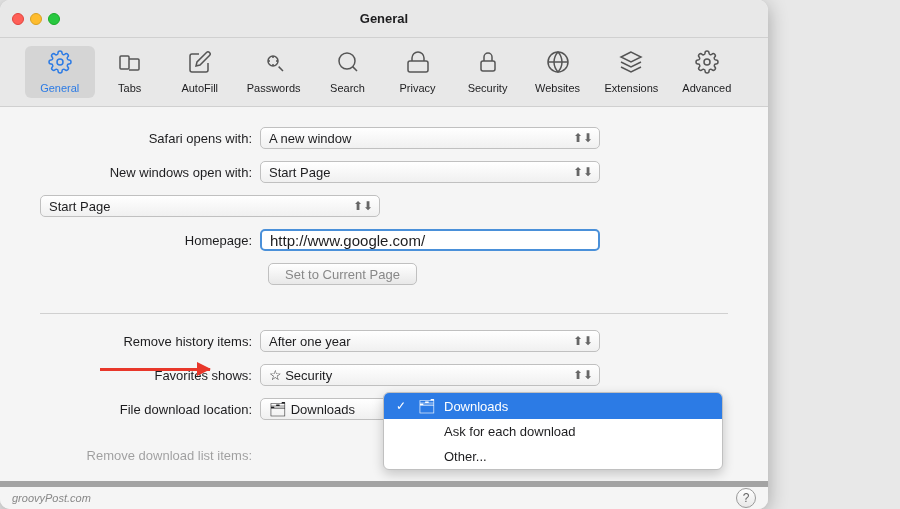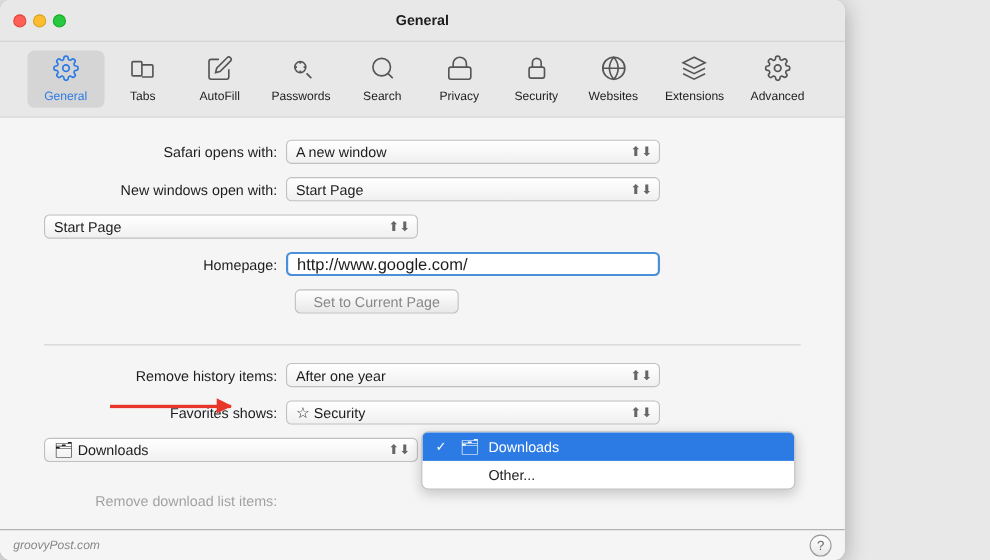--- a/index.html
+++ b/index.html
@@ -279,21 +279,21 @@
 
     
     .star-icon {
       display: inline-block;
       font-size: 14px;
     }
 
     
     .bottom-bar {
       background: #f5f5f5;
-      border-top: 1px solid #a3a3a3;
+      border-top: 6px solid #a3a3a3;
       height: 28px;
       display: flex;
       align-items: center;
       justify-content: space-between;
       padding: 0 12px;
       flex-shrink: 0;
     }
 
     .branding {
       font-size: 11px;
@@ -512,20 +512,21 @@
           <span class="select-box-text">
             <span class="star-icon">☆</span>
             <span>Security</span>
           </span>
           <span class="select-chevron">⬆⬇</span>
         </div>
       </div>
     </div>
 
     <div class="form-row">
+      <div class="form-label">File download location:</div>
       <div class="form-control">
         <div class="select-box">
           <span class="select-box-text">
             <span class="folder-icon">🗂 </span>
             <span>Downloads</span>
           </span>
           <span class="select-chevron">⬆⬇</span>
         </div>
       </div>
     </div>
@@ -542,20 +543,25 @@
 
     <div class="dropdown-menu">
       <div class="dropdown-item selected">
         <span class="check-mark">✓</span>
         <span class="item-icon">🗂</span>
         <span>Downloads</span>
       </div>
       <div class="dropdown-item">
         <span class="check-mark"></span>
         <span class="item-icon"></span>
+        <span>Ask for each download</span>
+      </div>
+      <div class="dropdown-item">
+        <span class="check-mark"></span>
+        <span class="item-icon"></span>
         <span>Other...</span>
       </div>
     </div>
 
   </div>
 
   <div class="bottom-bar">
     <span class="branding">groovyPost.com</span>
     <div class="help-btn">?</div>
   </div>

